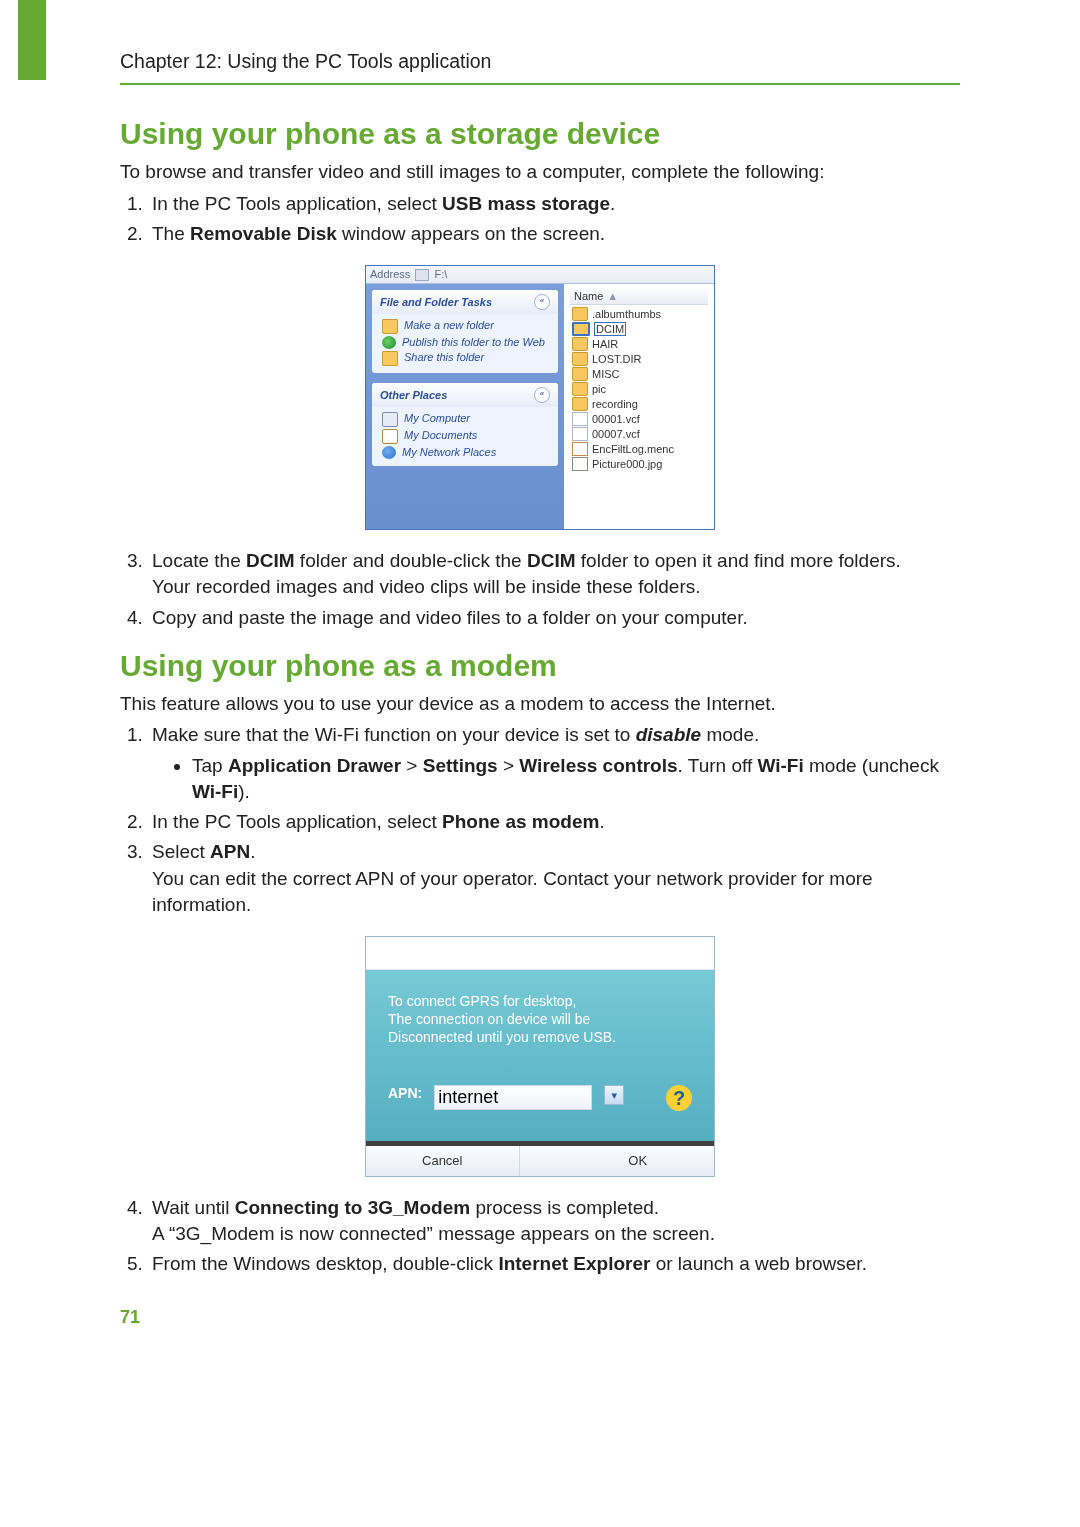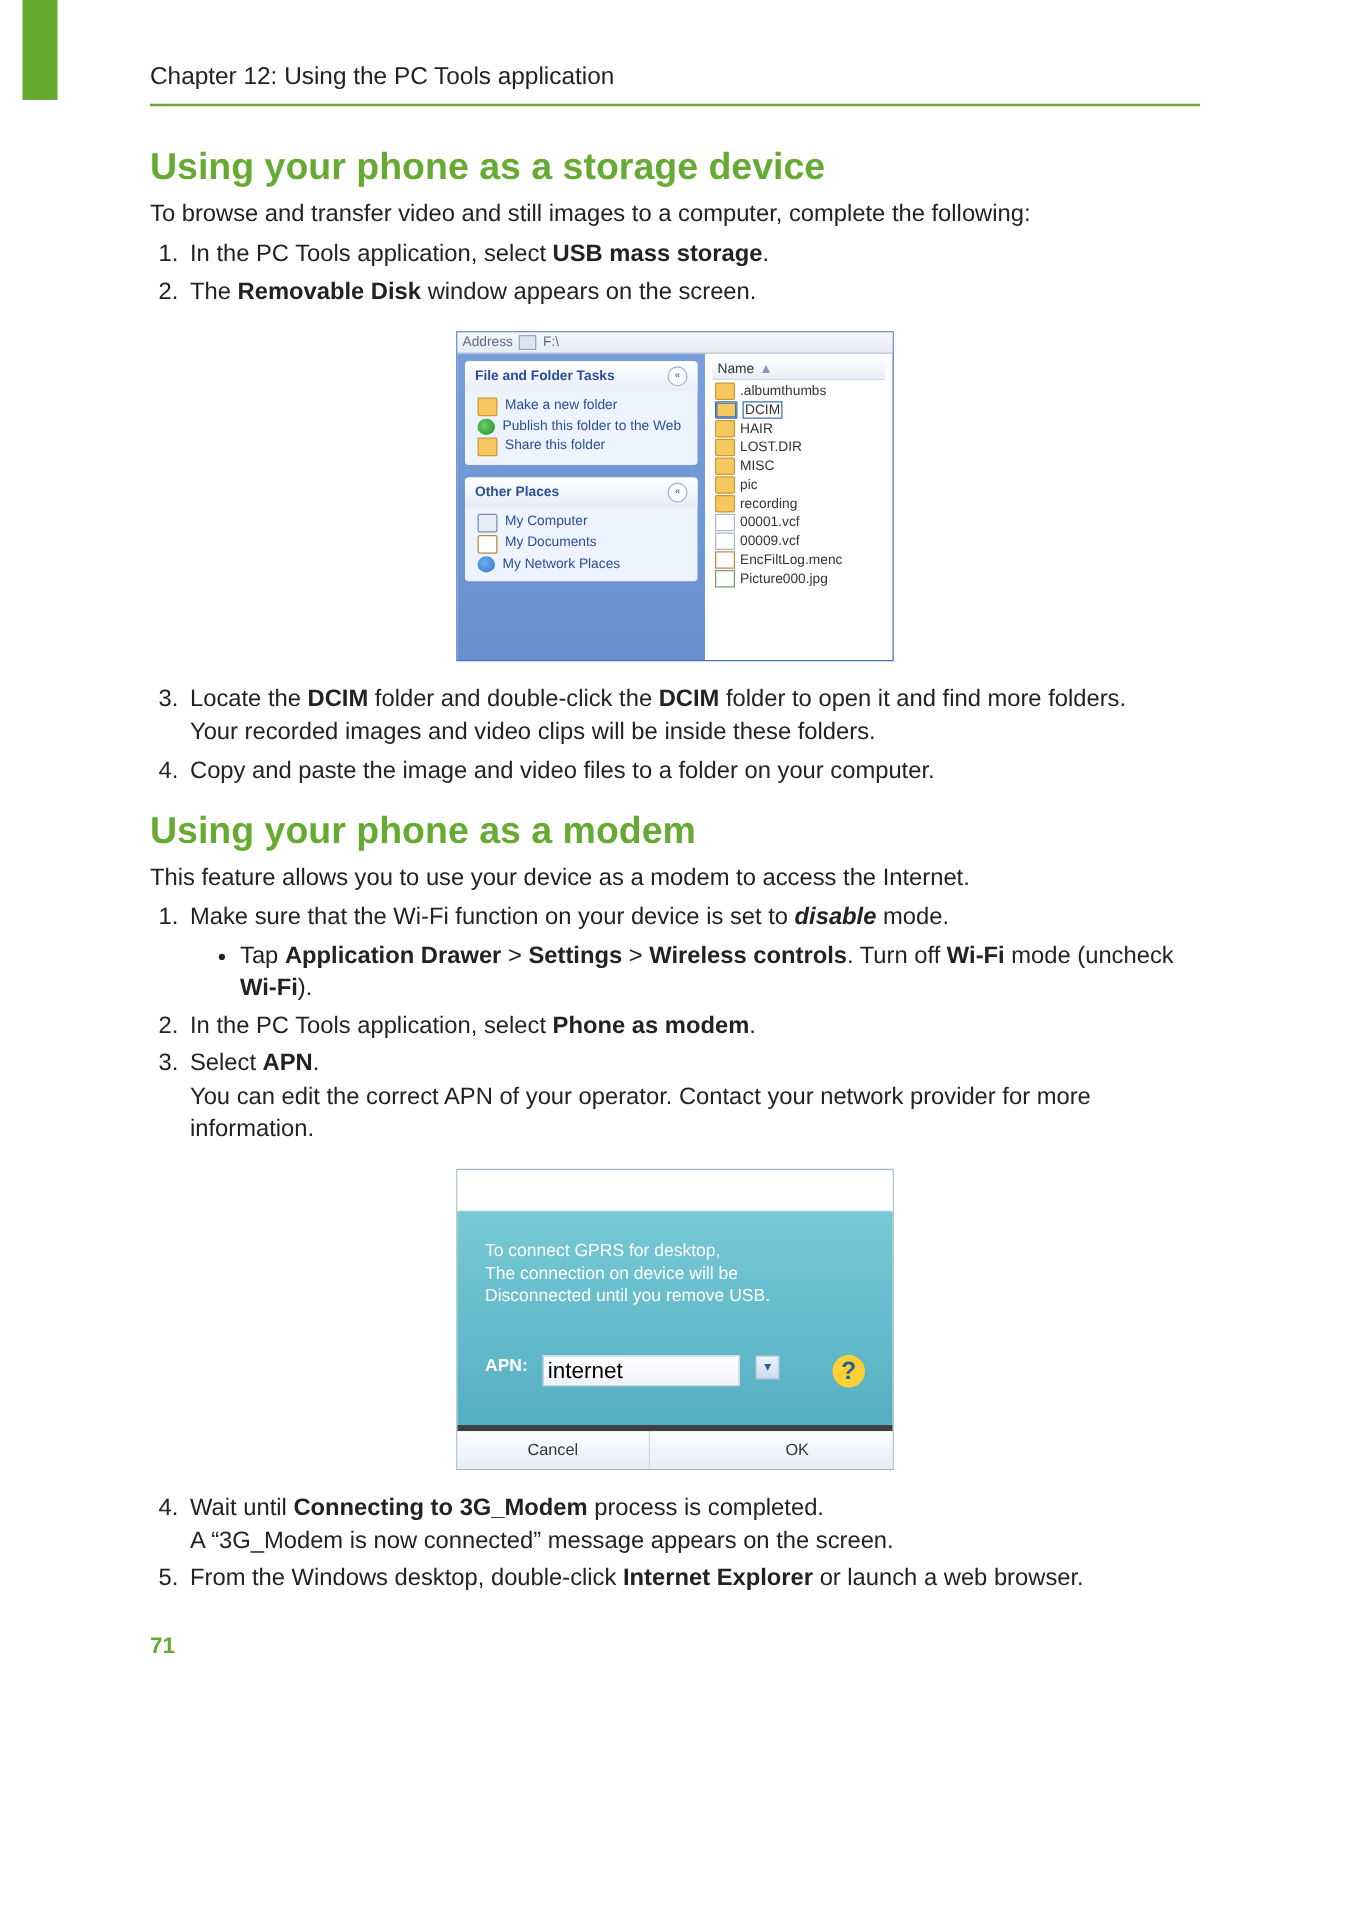--- a/index.html
+++ b/index.html
@@ -83,20 +83,21 @@
     width: 198px;
     background: linear-gradient(#7a9edb,#6a8fcf);
     padding: 6px;
     box-sizing: border-box;
   }
   .side-panel {
     background: #eef4ff;
     border-radius: 3px;
     margin-bottom: 10px;
     padding-bottom: 6px;
+    font-style: italic;
   }
   .side-panel .title {
     display: flex;
     justify-content: space-between;
     align-items: center;
     padding: 4px 8px 4px 8px;
     font-weight: bold;
     color: #2a4d9c;
     background: linear-gradient(#fff,#e6ecf9);
     border-radius: 3px 3px 0 0;
@@ -351,21 +352,21 @@
             <li>
                 <span class="fico fold"></span>
                 <span>recording</span>
               </li>
             <li>
                 <span class="fico vcf"></span>
                 <span>00001.vcf</span>
               </li>
             <li>
                 <span class="fico vcf"></span>
-                <span>00009.vcf</span>
+                <span>00007.vcf</span>
               </li>
             <li>
                 <span class="fico card"></span>
                 <span>EncFiltLog.menc</span>
               </li>
             <li>
                 <span class="fico img"></span>
                 <span>Picture000.jpg</span>
               </li>
           </ul>

